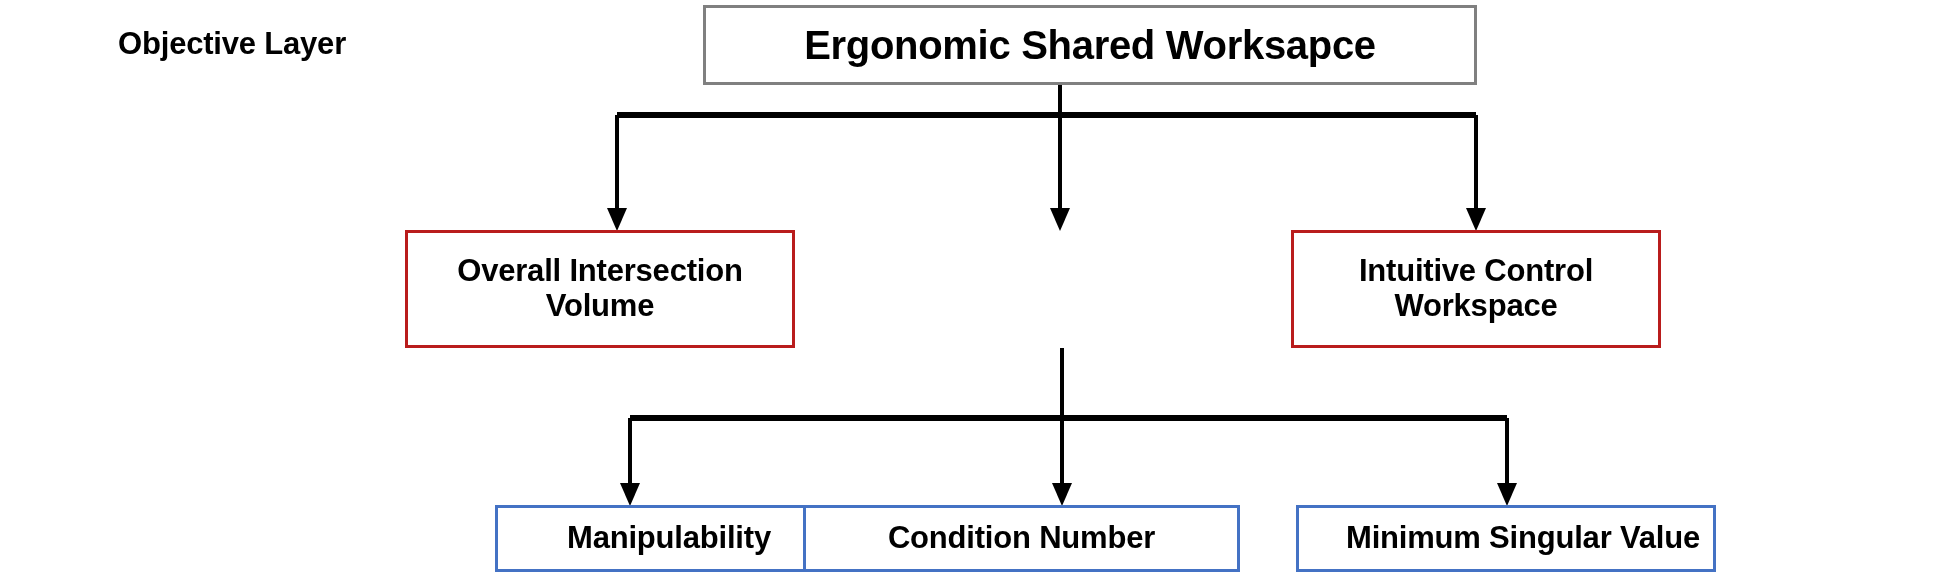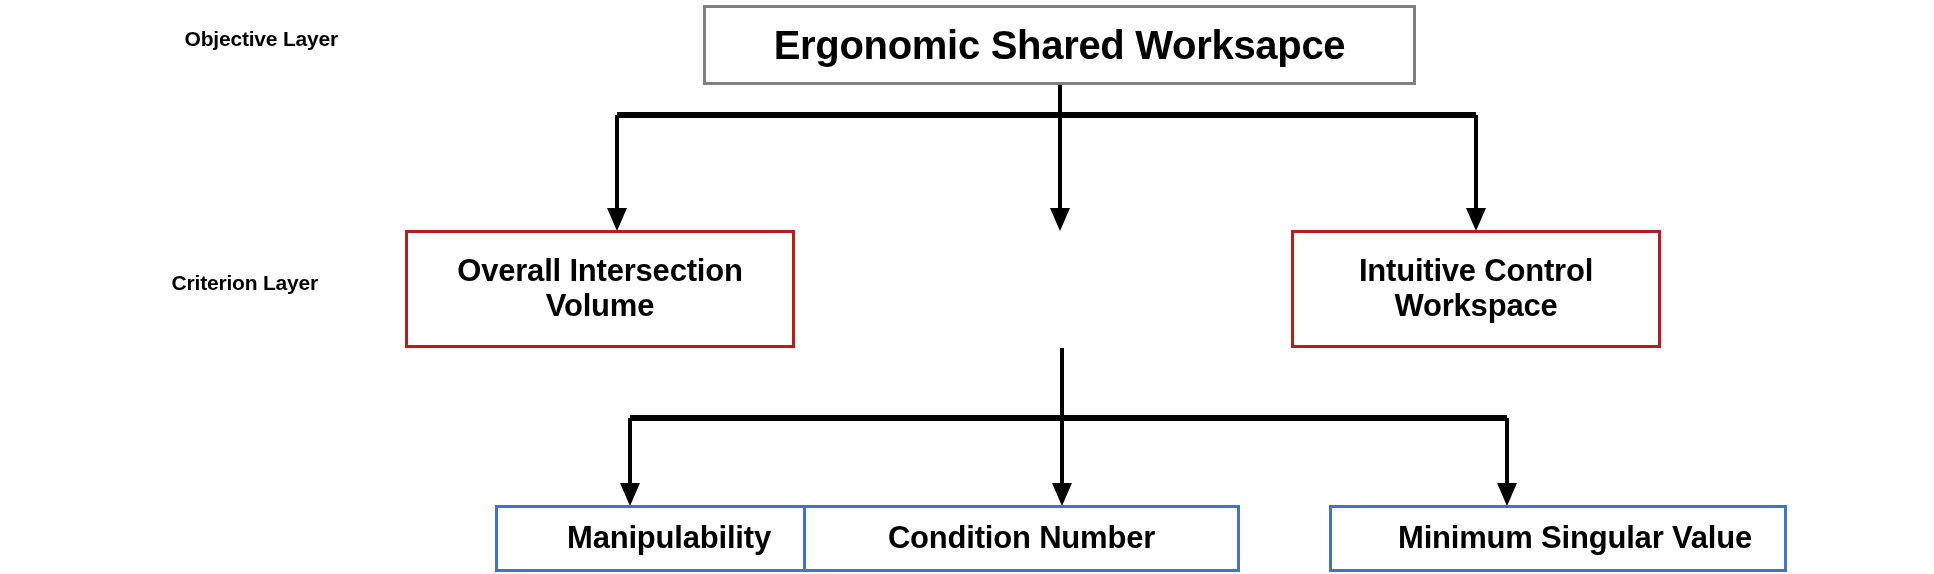--- a/index.html
+++ b/index.html
@@ -17,25 +17,26 @@
     height: 574px;
     background: #ffffff;
     overflow: hidden;
   }
 
   
   .layer-label {
     position: absolute;
     font-weight: bold;
     color: #000000;
-    font-size: 21px;
+    font-size: 31px;
     letter-spacing: -0.2px;
     white-space: nowrap;
     text-align: right;
     line-height: 1;
+    padding-left: 8px;
   }
   #label-objective { left: 0px;  top: 28px;  width: 338px; }
   #label-criterion { left: 0px;  top: 272px; width: 318px; }
   #label-index     { left: 0px;  top: 518px; width: 338px; }
 
   
   .node {
     position: absolute;
     box-sizing: border-box;
     background: #ffffff;
@@ -45,21 +46,21 @@
     text-align: center;
     font-weight: bold;
     color: #000000;
     line-height: 1.12;
     padding: 2px 6px;
   }
 
   
   #node-objective {
     left: 703px;  top: 5px;
-    width: 713px; height: 80px;
+    width: 774px; height: 80px;
     border: 3px solid #808080;
     font-size: 40px;
     letter-spacing: -0.3px;
   }
 
   
   .node-criterion {
     top: 230px;
     height: 118px;
     border: 3px solid #b91c1c;
@@ -73,21 +74,21 @@
   
   .node-index {
     top: 505px;
     height: 67px;
     border: 3px solid #4472C4;
     font-size: 31px;
     letter-spacing: -0.2px;
   }
   #node-index-0 { left: 495px;  width: 348px; }
   #node-index-1 { left: 803px;  width: 437px; }
-  #node-index-2 { left: 1329px; width: 458px; padding-left: 40px; }
+  #node-index-2 { left: 1296px; width: 420px; padding-left: 40px; }
 
   
   #connectors {
     position: absolute;
     left: 0; top: 0;
     width: 1934px; height: 574px;
     pointer-events: none;
   }
   .conn-line {
     stroke: #000000;
@@ -98,21 +99,20 @@
   .conn-stem  { stroke-width: 4; }
   .arrow-head { fill: #000000; stroke: none; }
 </style>
 </head>
 <body>
 
 <div id="diagram-root">
 
   <div class="layer-label" id="label-objective">Objective Layer</div>
 
-  <div class="layer-label" id="label-criterion">Criterion Layer</div>
 
 
   <svg id="connectors" viewBox="0 0 1934 574" width="1934" height="574" xmlns="http://www.w3.org/2000/svg">
 
     <path class="conn-line conn-stem" d="M 1060 85 L 1060 118"></path>
 
     <path class="conn-line conn-bus" d="M 617 115 L 1476 115"></path>
 
     <path class="conn-line conn-drop" d="M 617 115 L 617 219"></path>
     <polygon class="arrow-head" points="617,231 607,208 627,208"></polygon>

